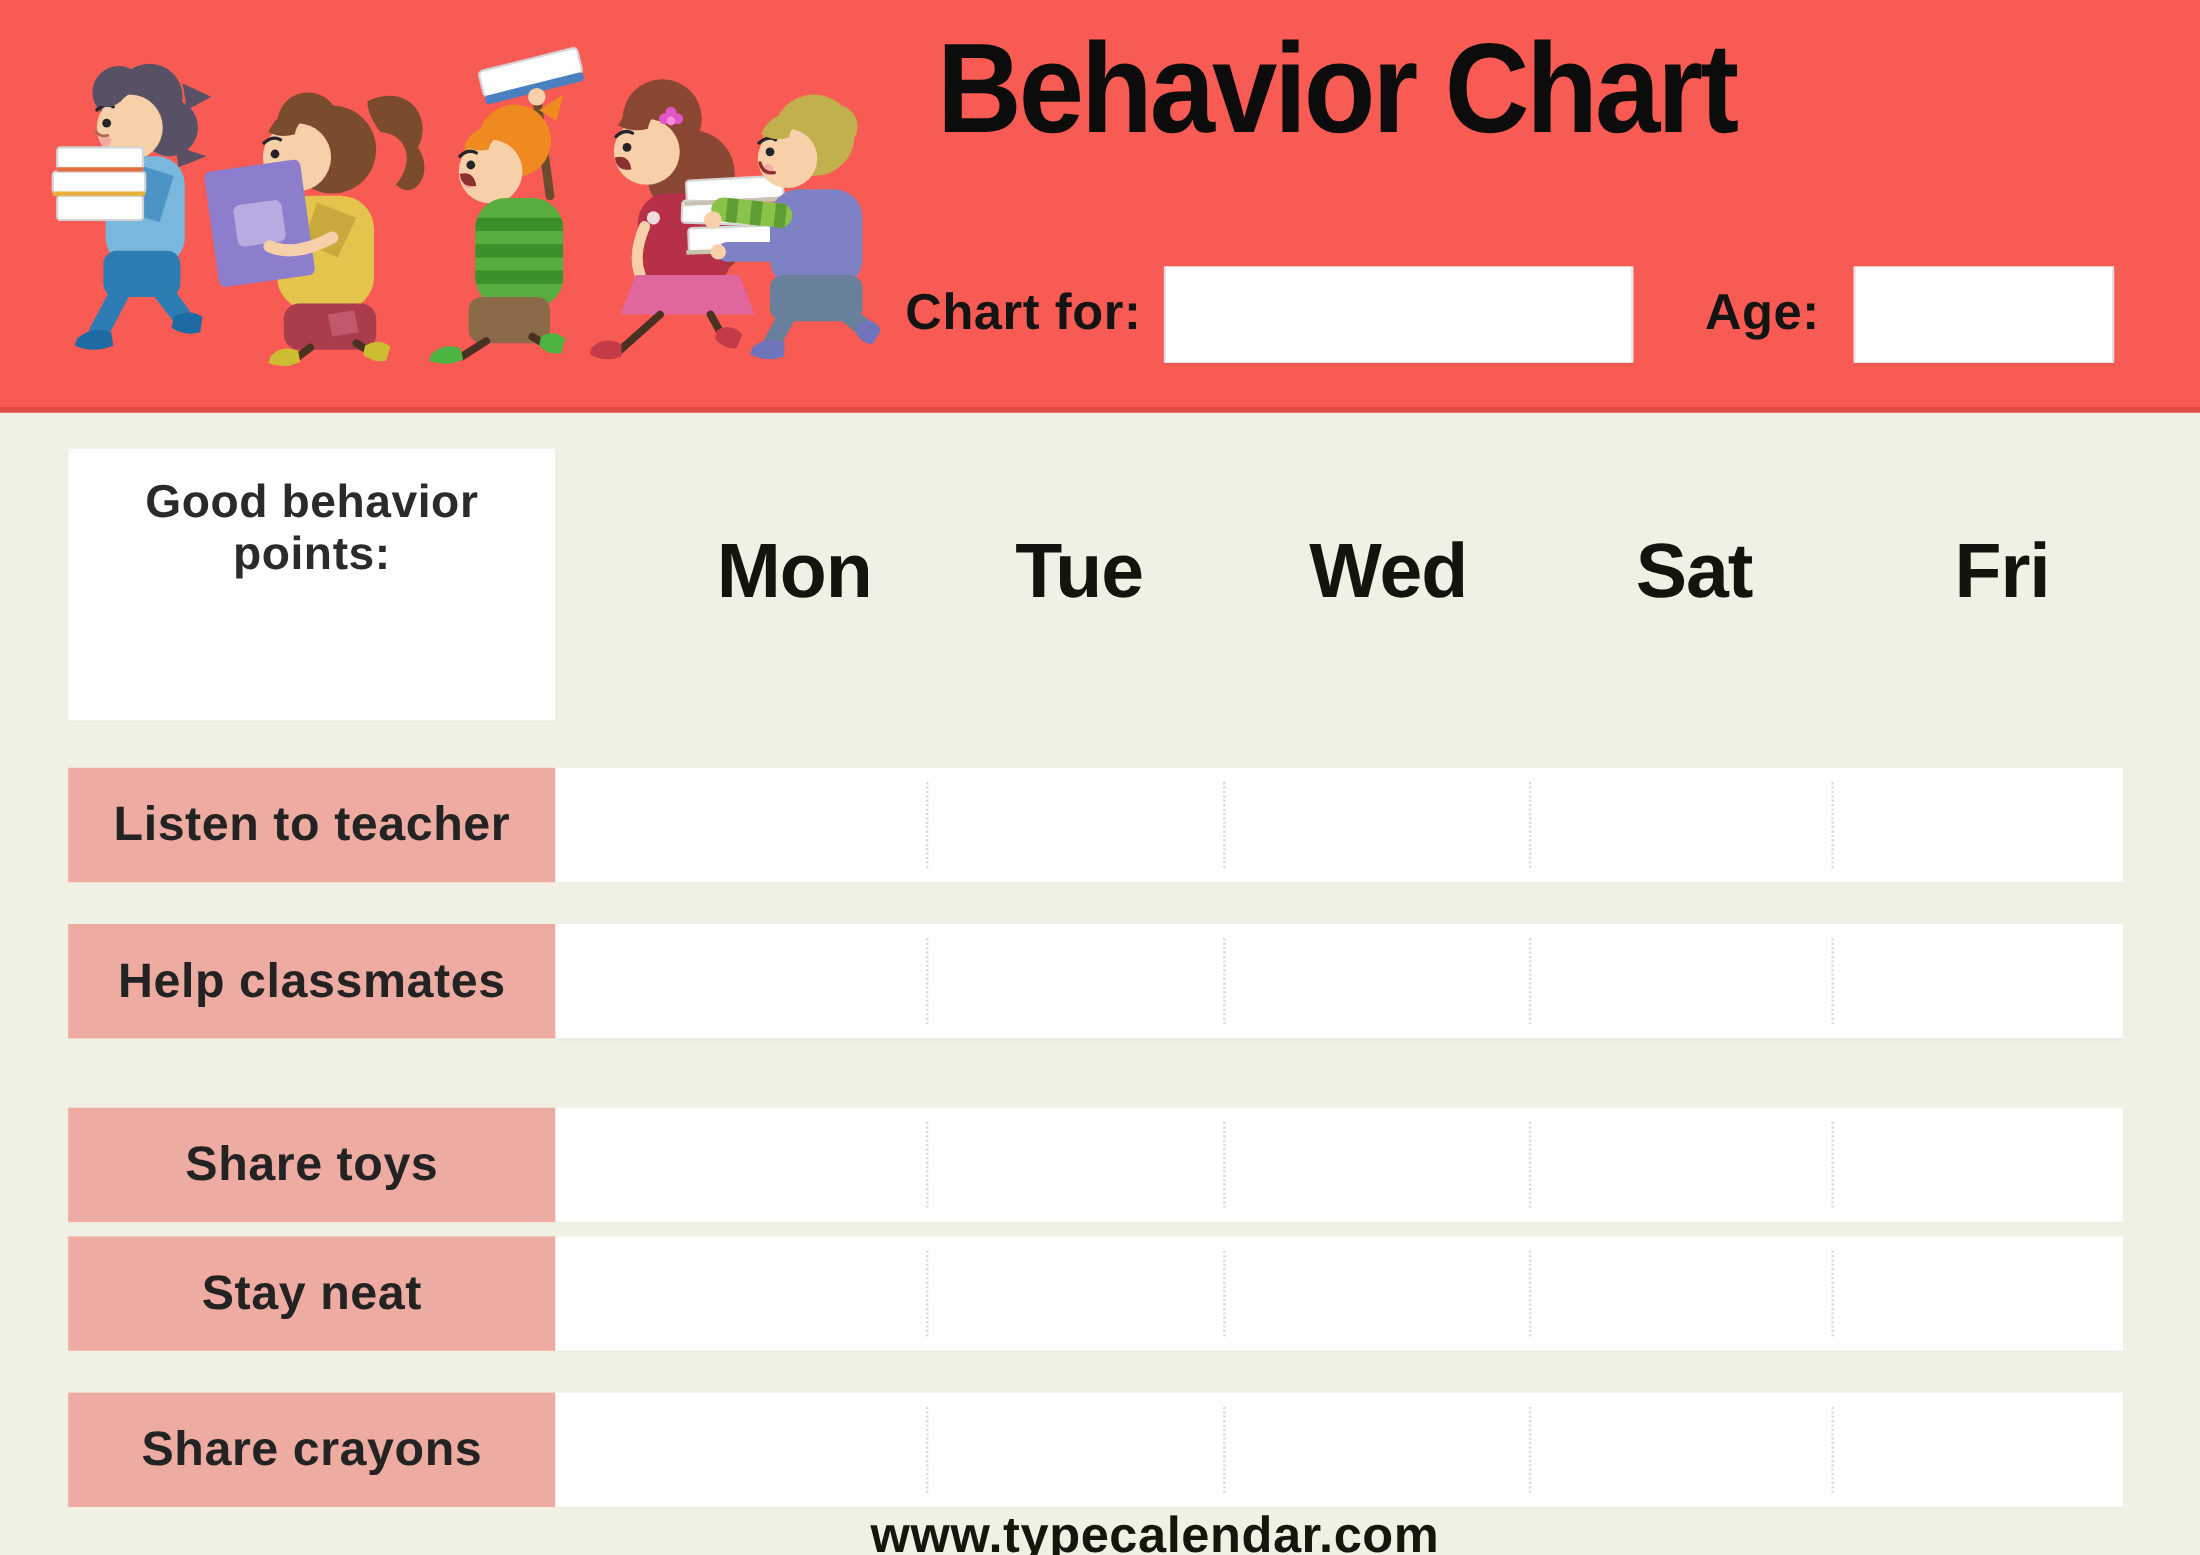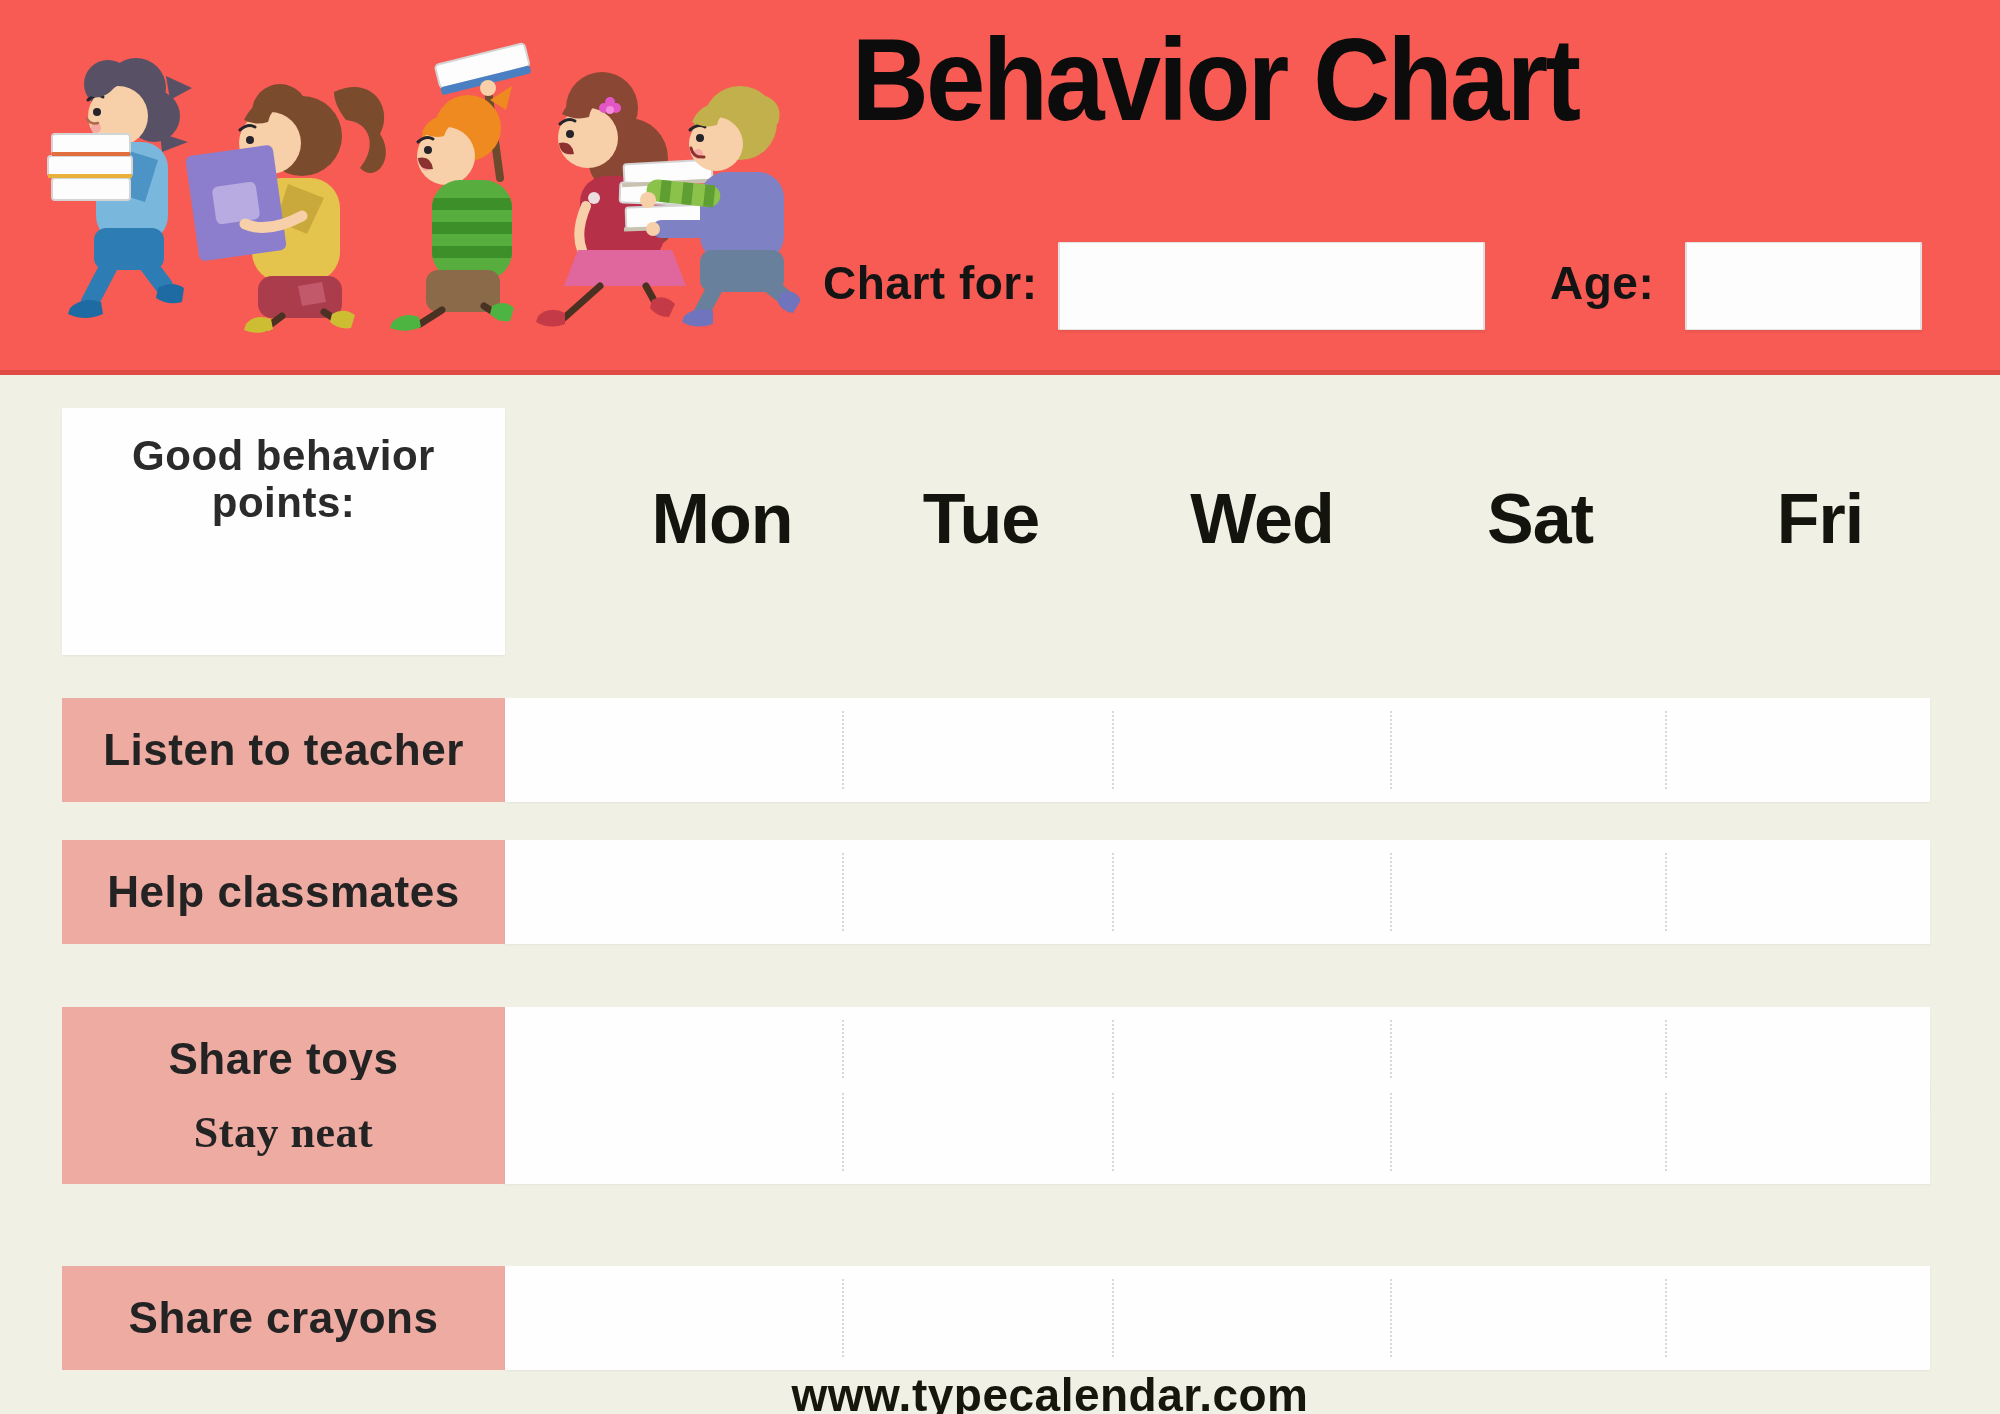--- a/index.html
+++ b/index.html
@@ -70,21 +70,21 @@
   }
   .sep {
     position:absolute; top:13px; bottom:13px; width:0;
     border-left:2px dotted #d8d8d8;
   }
   .sep1{left:337px;} .sep2{left:607px;} .sep3{left:885px;} .sep4{left:1160px;}
   .cell { position:absolute; top:0; height:104px; }
   .c1{left:0;width:337px;} .c2{left:339px;width:268px;} .c3{left:609px;width:276px;}
   .c4{left:887px;width:273px;} .c5{left:1162px;width:263px;}
 
-  .r1{top:698px;} .r2{top:840px;} .r3{top:982px;margin-top:25px;} .r4{top:1080px;font-family:Liberation Serif, serif;} .r5{top:1266px;}
+  .r1{top:698px;} .r2{top:840px;} .r3{top:982px;margin-top:25px;} .r4{top:1124px;} .r5{top:1266px;}
 
   
   .footer-url {
     position:absolute; left:1050px; top:1368px; transform:translateX(-50%);
     font-size:46px; font-weight:bold; color:#16160c; letter-spacing:0.5px;
     white-space:nowrap;
   }
 </style>
 </head>
 <body>

